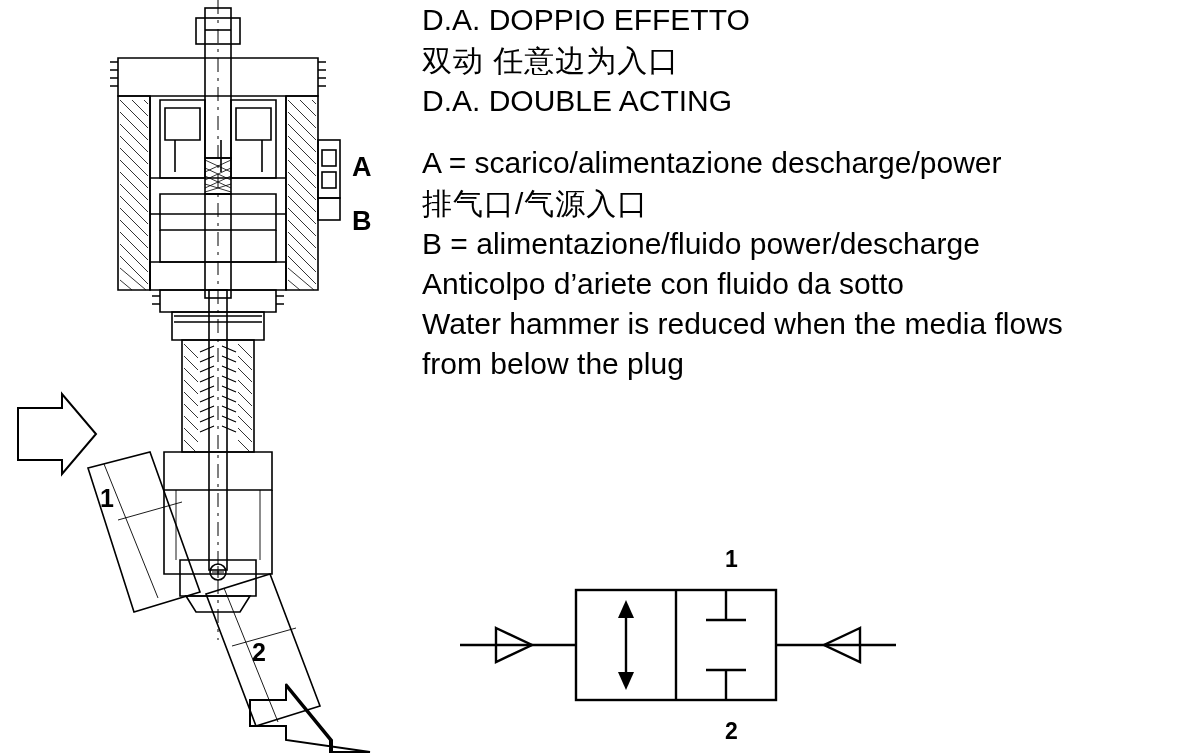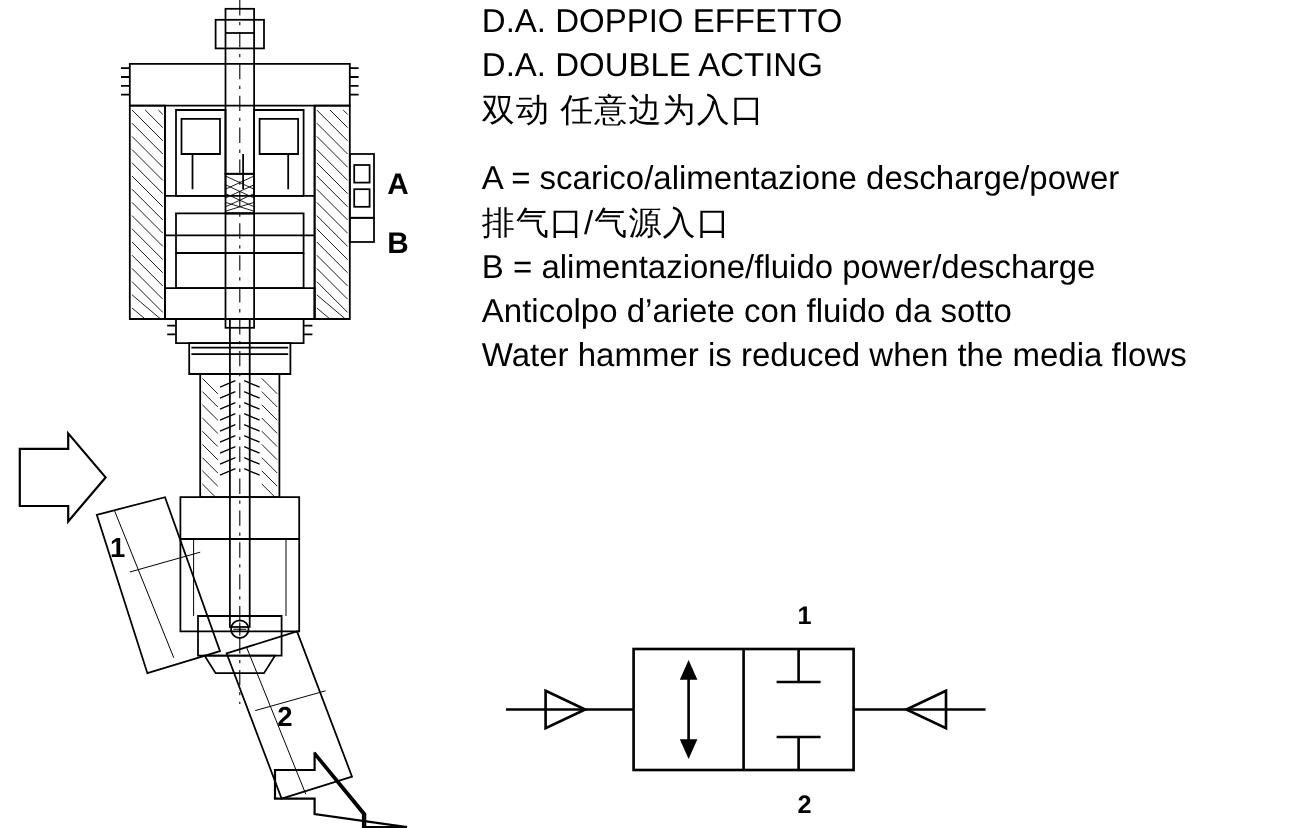--- a/index.html
+++ b/index.html
@@ -43,21 +43,20 @@
   #text-block {
     position: absolute;
     left: 422px;
     top: 0px;
     width: 760px;
   }
   .tline {
     font-size: 30px;
     line-height: 40px;
     white-space: nowrap;
-    margin-left: 16px;
   }
   .tline.cn {
     font-size: 30px;
     line-height: 41px;
     letter-spacing: 1px;
   }
   .gap-1 { height: 22px; }
 
   
   #pneumatic-symbol {
@@ -181,28 +180,29 @@
     
     <div style="position:absolute;left:100px;top:484px;font-weight:bold;font-size:25px;">1</div>
     <div style="position:absolute;left:252px;top:638px;font-weight:bold;font-size:25px;">2</div>
   </div>
 
   <div class="port-label" id="port-label-a">A</div>
   <div class="port-label" id="port-label-b">B</div>
 
   <div id="text-block">
     <div class="tline">D.A. DOPPIO EFFETTO</div>
+    <div class="tline cn">双动 任意边为入口</div>
     <div class="tline">D.A. DOUBLE ACTING</div>
-    <div class="tline cn">双动 任意边为入口</div>
     <div class="gap-1"></div>
     <div class="tline">A = scarico/alimentazione descharge/power</div>
     <div class="tline cn">排气口/气源入口</div>
     <div class="tline">B = alimentazione/fluido power/descharge</div>
     <div class="tline">Anticolpo d’ariete con fluido da sotto</div>
     <div class="tline">Water hammer is reduced when the media flows</div>
+    <div class="tline">from below the plug</div>
   </div>
 
   <div id="pneumatic-symbol">
     <svg width="480" height="200" viewBox="0 0 480 200" xmlns="http://www.w3.org/2000/svg">
       <g fill="none" stroke="#000" stroke-width="2.4">
 
         <rect x="136" y="42" width="200" height="110"></rect>
         <line x1="236" y1="42" x2="236" y2="152"></line>
 
         <line x1="186" y1="58" x2="186" y2="136"></line>

